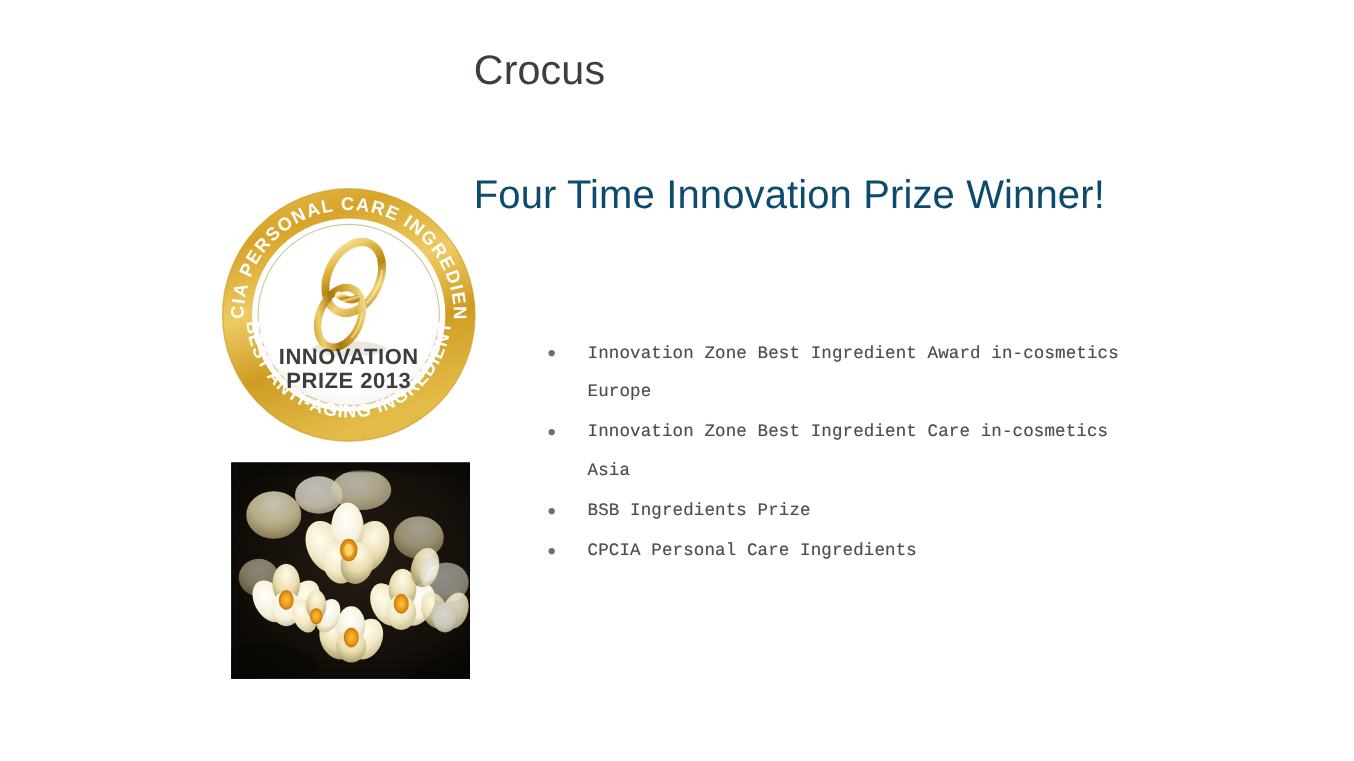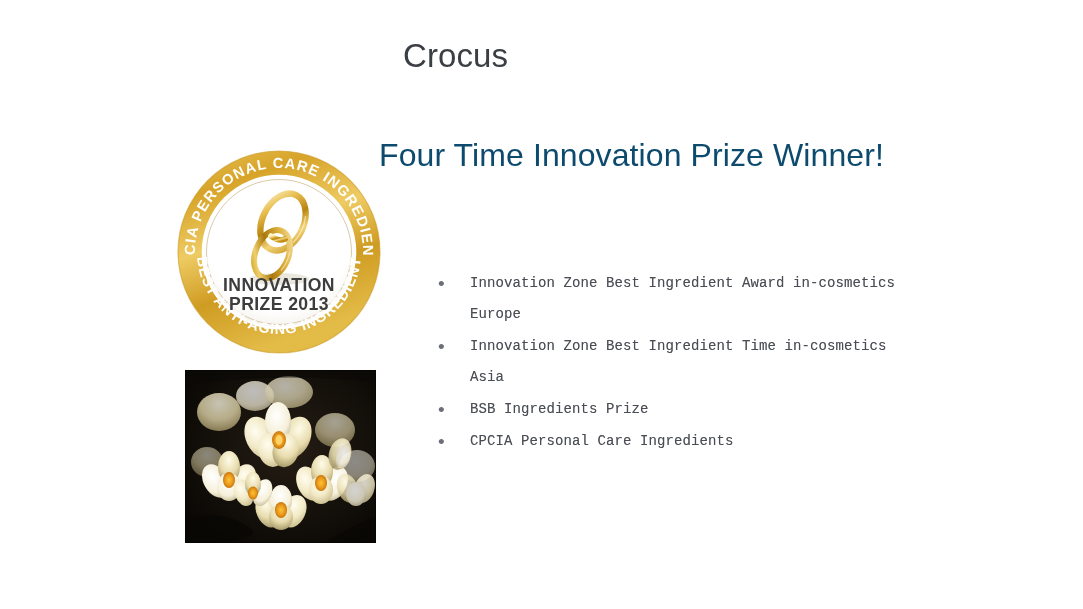--- a/index.html
+++ b/index.html
@@ -26,21 +26,20 @@
   #slide-title {
     position: absolute;
     left: 379px;
     top: 36px;
     font-size: 33px;
     line-height: 1.2;
     color: #3b3f44;
     font-weight: 400;
     letter-spacing: 0.1px;
     white-space: nowrap;
-    margin-left: 24px;
   }
 
   #slide-subtitle {
     position: absolute;
     left: 379px;
     top: 136px;
     font-size: 32px;
     line-height: 1.2;
     color: #0c4a6e;
     font-weight: 400;
@@ -292,21 +291,21 @@
 
   <ul id="award-list" style="list-style:none;margin:0;padding:0;">
 
     <li class="award-item">
       <span class="award-bullet">•</span>
       <span class="award-text">Innovation Zone Best Ingredient Award in-cosmetics Europe</span>
     </li>
 
     <li class="award-item">
       <span class="award-bullet">•</span>
-      <span class="award-text">Innovation Zone Best Ingredient Time in-cosmetics Asia</span>
+      <span class="award-text">Innovation Zone Best Ingredient Care in-cosmetics Asia</span>
     </li>
 
     <li class="award-item">
       <span class="award-bullet">•</span>
       <span class="award-text">BSB Ingredients Prize</span>
     </li>
 
     <li class="award-item">
       <span class="award-bullet">•</span>
       <span class="award-text">CPCIA Personal Care Ingredients</span>

